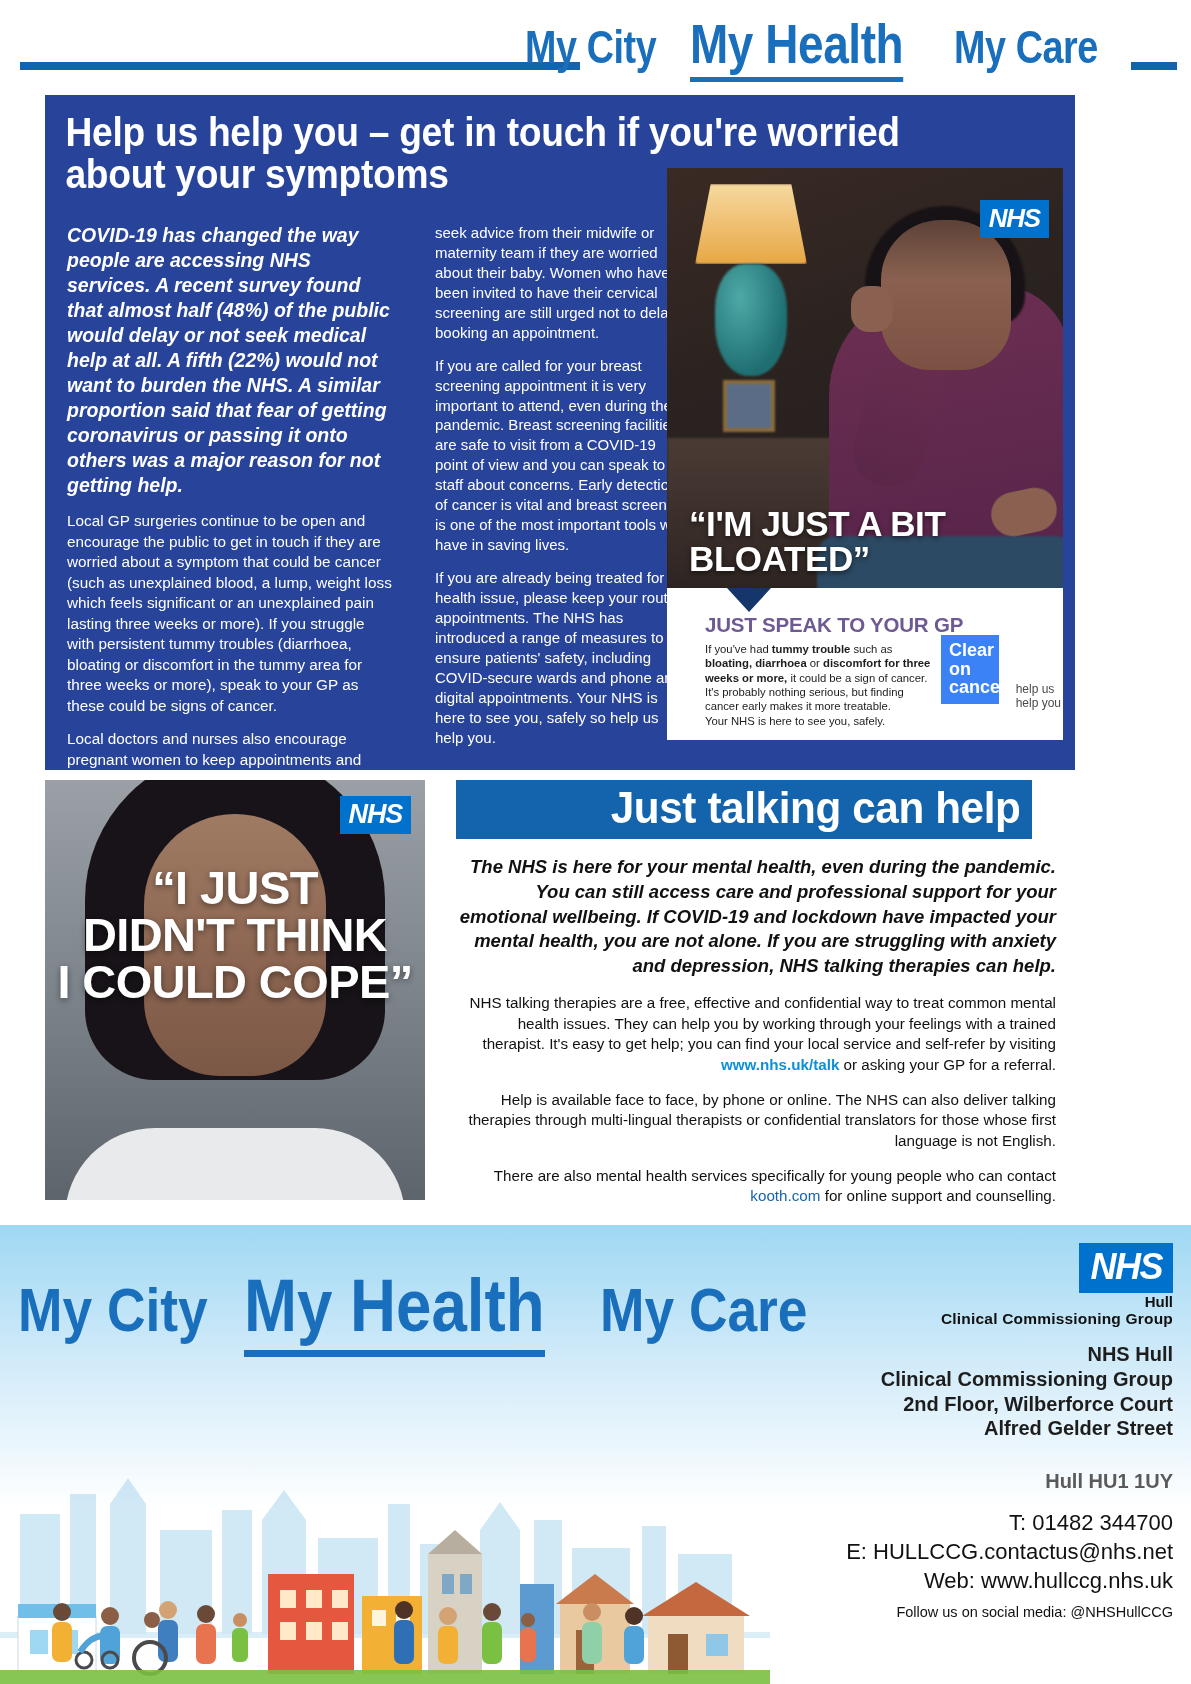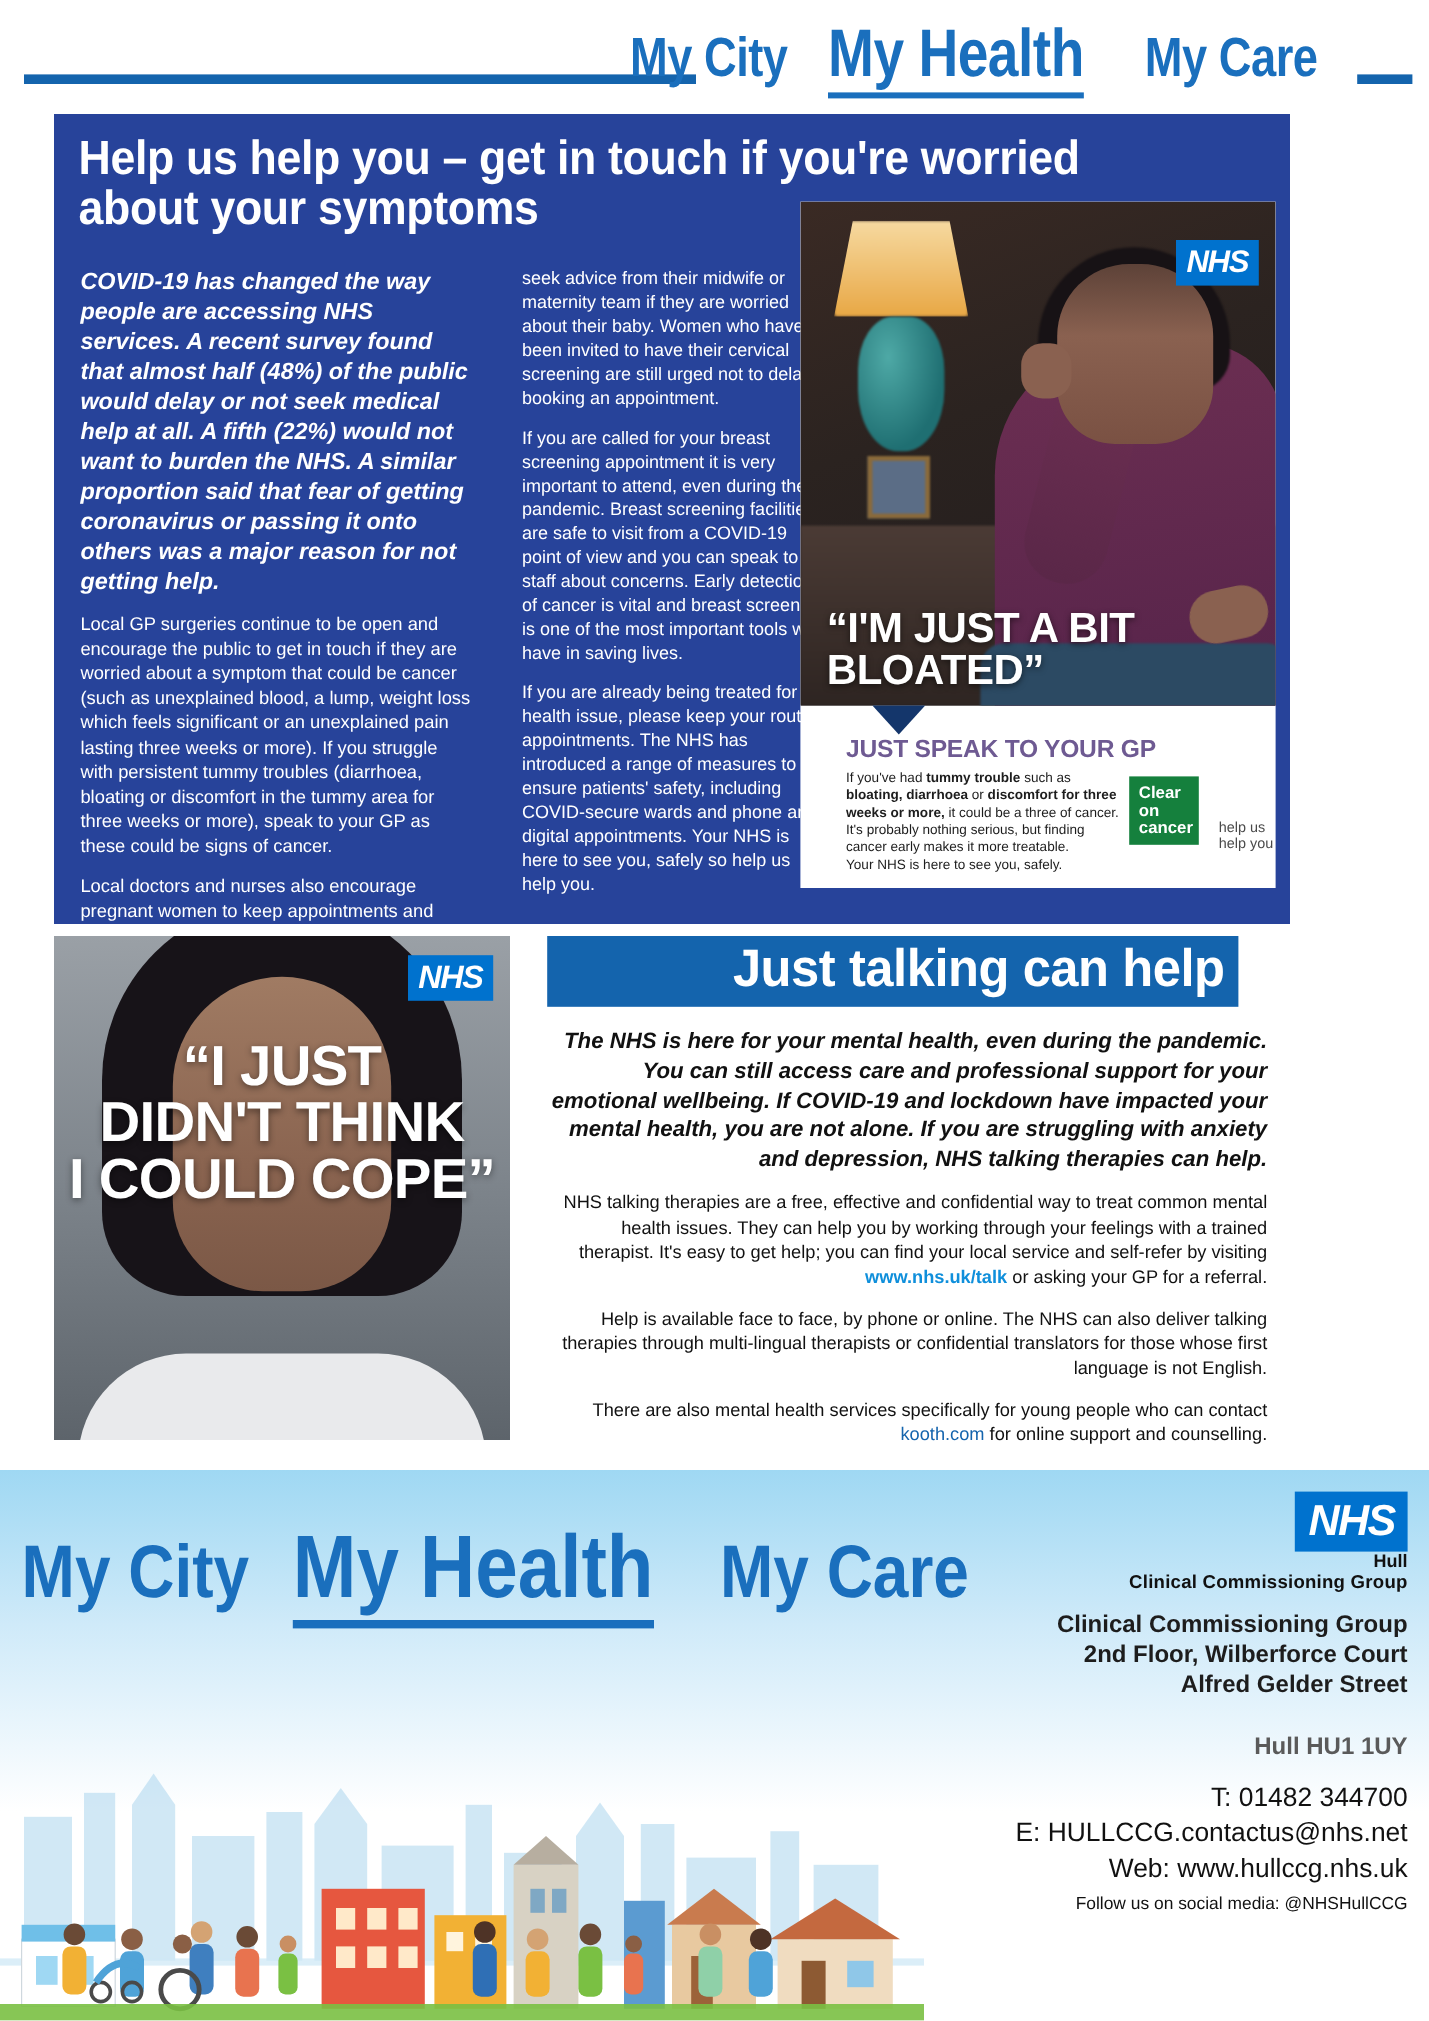--- a/index.html
+++ b/index.html
@@ -150,23 +150,23 @@
     color: #6e5a92; font-weight: bold;
     font-family: "Liberation Sans Narrow","Liberation Sans", sans-serif;
     font-size: 20.5px; letter-spacing: -0.2px; margin-bottom: 5px;
   }
   .ad-small {
     color: #1d1d1d; font-size: 11.3px; line-height: 1.27; width: 232px;
   }
   .ad-small b { font-weight: bold; }
   .clear-badge {
     position: absolute; right: 64px; bottom: 36px;
-    background: #15803d; color: #fff; font-weight: bold;
-    font-family: "Liberation Sans Narrow","Liberation Sans", sans-serif;
-    font-size: 14px; line-height: 1.04; padding: 6px 8px 7px 8px; width: 58px;
+    background: #3b82f6; color: #fff; font-weight: bold;
+    font-family: "Liberation Sans Narrow","Liberation Sans", sans-serif;
+    font-size: 18px; line-height: 1.04; padding: 6px 8px 7px 8px; width: 58px;
   }
   .help-us-logo {
     position: absolute; right: 2px; bottom: 30px;
     color: #4a4a4a; font-size: 12px; line-height: 1.12; text-align: left;
     font-family: "Liberation Sans", sans-serif;
   }
 
   
   .mid { position: absolute; left: 0; top: 780px; width: 1191px; height: 430px; }
   .mid-photo {
@@ -299,21 +299,21 @@
       <div class="ad-quote">
         <span>“I'M JUST</span>
         <span>A BIT</span>
         <span>BLOATED”</span>
       </div>
     </div>
     <div class="ad-tail"></div>
     <div class="ad-lower">
       <div class="ad-head">JUST SPEAK TO YOUR GP</div>
       <div class="ad-small">
-        <span>If you've had </span><b>tummy trouble</b><span> such as </span><b>bloating, diarrhoea</b><span> or </span><b>discomfort for</b> <b>three weeks or more,</b><span> it could be a three of cancer. It's probably nothing serious, but finding cancer early makes it more treatable.</span><br><span>Your NHS is here to see you, safely.</span>
+        <span>If you've had </span><b>tummy trouble</b><span> such as </span><b>bloating, diarrhoea</b><span> or </span><b>discomfort for</b> <b>three weeks or more,</b><span> it could be a sign of cancer. It's probably nothing serious, but finding cancer early makes it more treatable.</span><br><span>Your NHS is here to see you, safely.</span>
       </div>
       <div class="clear-badge">
         <div>Clear on</div>
         <div>cancer</div>
       </div>
       <div class="help-us-logo">
         <div>help us</div>
         <div>help you</div>
       </div>
     </div>
@@ -442,20 +442,21 @@
       <g fill="#7ac043" opacity="0.9">
         <rect x="0" y="236" width="770" height="14"></rect>
       </g>
     </svg>
 
     <div class="foot-right">
       <div class="nhs-hull-logo">NHS</div>
       <div class="hull-word">Hull</div>
       <div class="ccg-word">Clinical Commissioning Group</div>
       <div class="addr">
+        <div>NHS Hull</div>
         <div>Clinical Commissioning Group</div>
         <div>2nd Floor, Wilberforce Court</div>
         <div>Alfred Gelder Street</div>
         <div class="dim">Hull HU1 1UY</div>
       </div>
       <div class="contact">
         <div>T: 01482 344700</div>
         <div>E: HULLCCG.contactus@nhs.net</div>
         <div>Web: www.hullccg.nhs.uk</div>
       </div>

